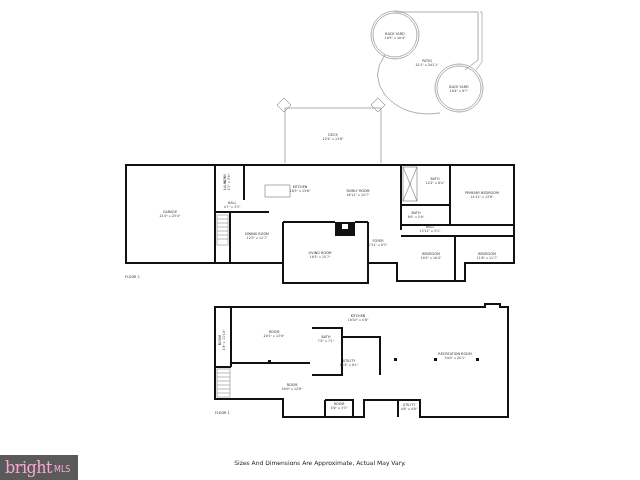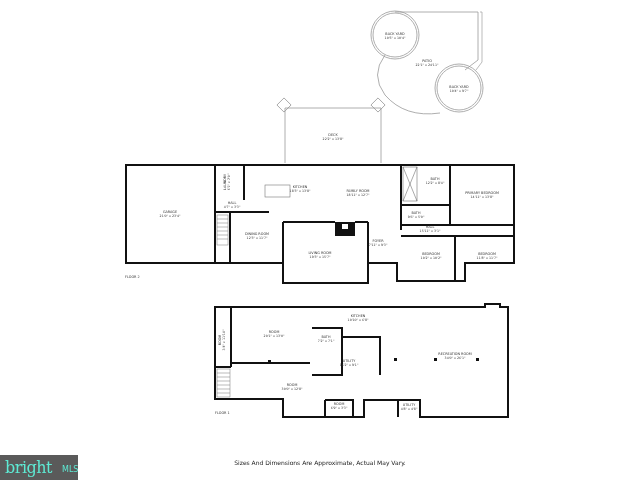--- a/index.html
+++ b/index.html
@@ -2,23 +2,23 @@
 <html><head>
 <meta charset="utf-8">
 <style>
   html, body { margin: 0; padding: 0; background: #ffffff; }
   body { width: 640px; height: 480px; position: relative; overflow: hidden; font-family: "DejaVu Sans", sans-serif; }
   svg { position: absolute; left: 0; top: 0; }
   .lbl { font-family: "DejaVu Sans", sans-serif; font-size: 3.4px; fill: #333; text-anchor: middle; }
   .dim { font-family: "DejaVu Sans", sans-serif; font-size: 3.2px; fill: #333; text-anchor: middle; }
   .floor { font-family: "DejaVu Sans", sans-serif; font-size: 3.4px; fill: #333; }
   .caption { position: absolute; left: 0; width: 640px; top: 459px; text-align: center; font-size: 6px; color: #222; }
-  .logo { position: absolute; left: 0; top: 455px; width: 78px; height: 25px; background: #5a5a5a; color: #5eead4; display: flex; align-items: center; padding-left: 5px; box-sizing: border-box; }
+  .logo { position: absolute; left: 0; top: 455px; width: 78px; height: 25px; background: #5a5a5a; color: #f9a8d4; display: flex; align-items: center; padding-left: 5px; box-sizing: border-box; }
   .logo .b { font-family: "DejaVu Serif", serif; font-size: 16px; letter-spacing: -0.5px; }
-  .logo .m { font-family: "DejaVu Sans", sans-serif; font-size: 8px; margin-left: 10px; margin-top: 4px; }
+  .logo .m { font-family: "DejaVu Sans", sans-serif; font-size: 8px; margin-left: 2px; margin-top: 4px; }
 </style>
 </head>
 <body>
 
 <svg width="640" height="480" viewBox="0 0 640 480">
 
   <g fill="none" stroke="#999" stroke-width="0.8">
 
     <path d="M 395 12 L 478 12 L 478 60 Q 470 66 465 70 M 385 55 Q 370 75 385 95 Q 405 118 440 113"></path>
     <path d="M 480 12 L 482 12 L 482 62 L 476 70" stroke="#aaa"></path>

